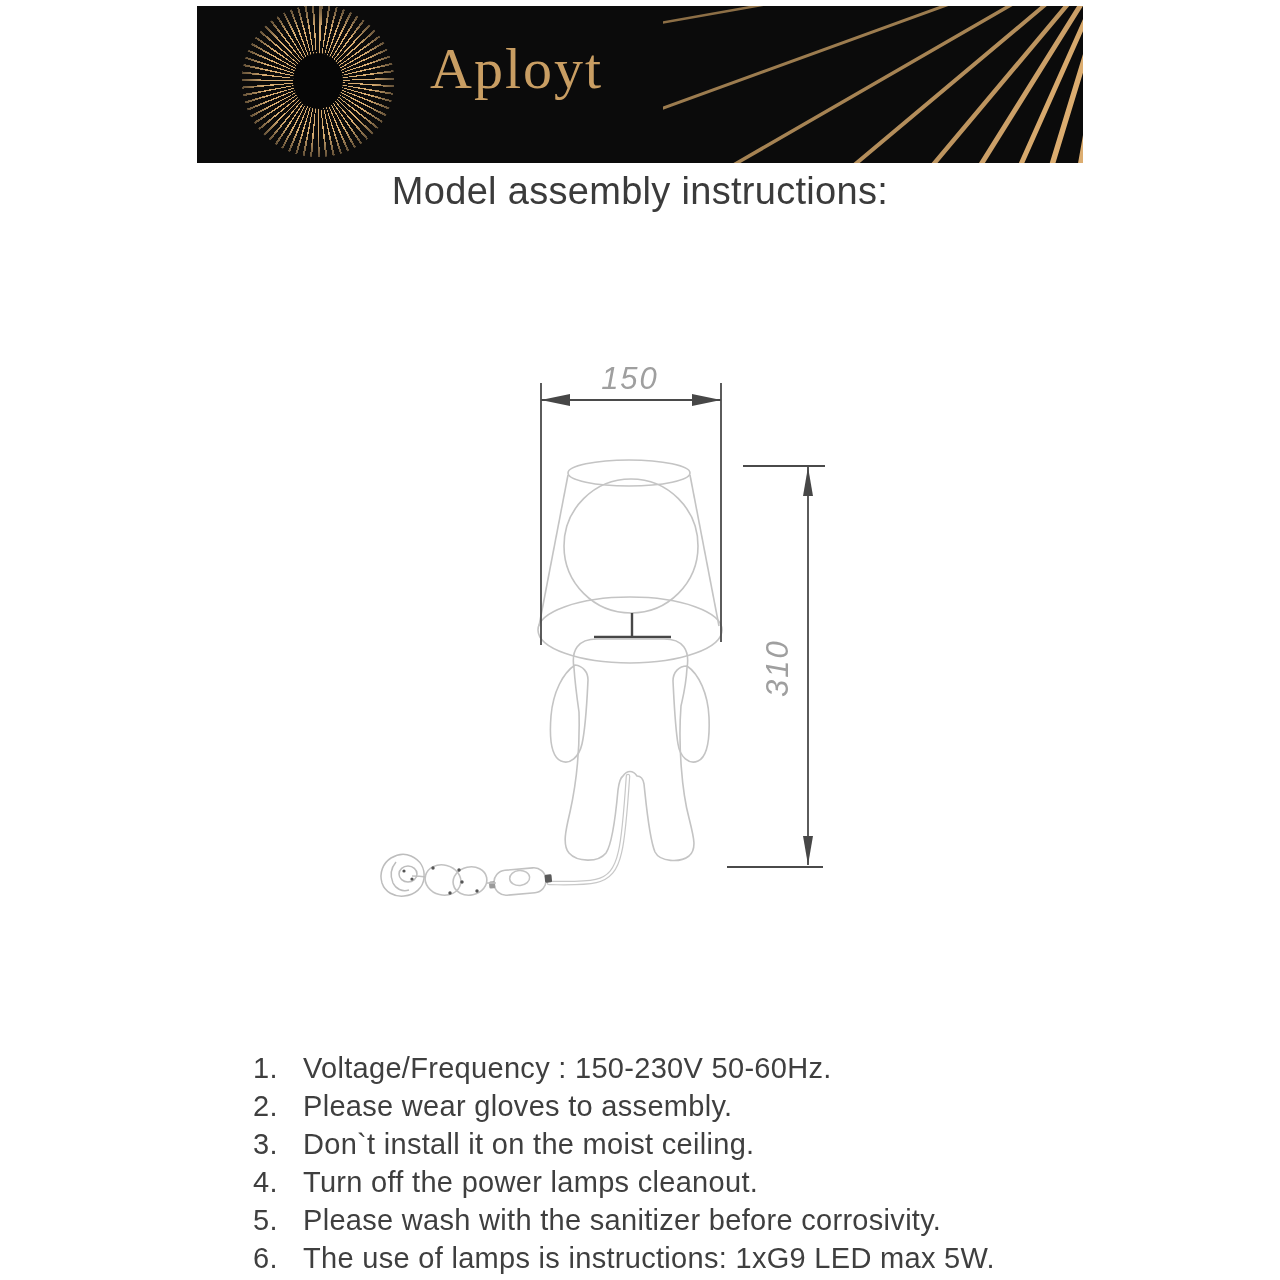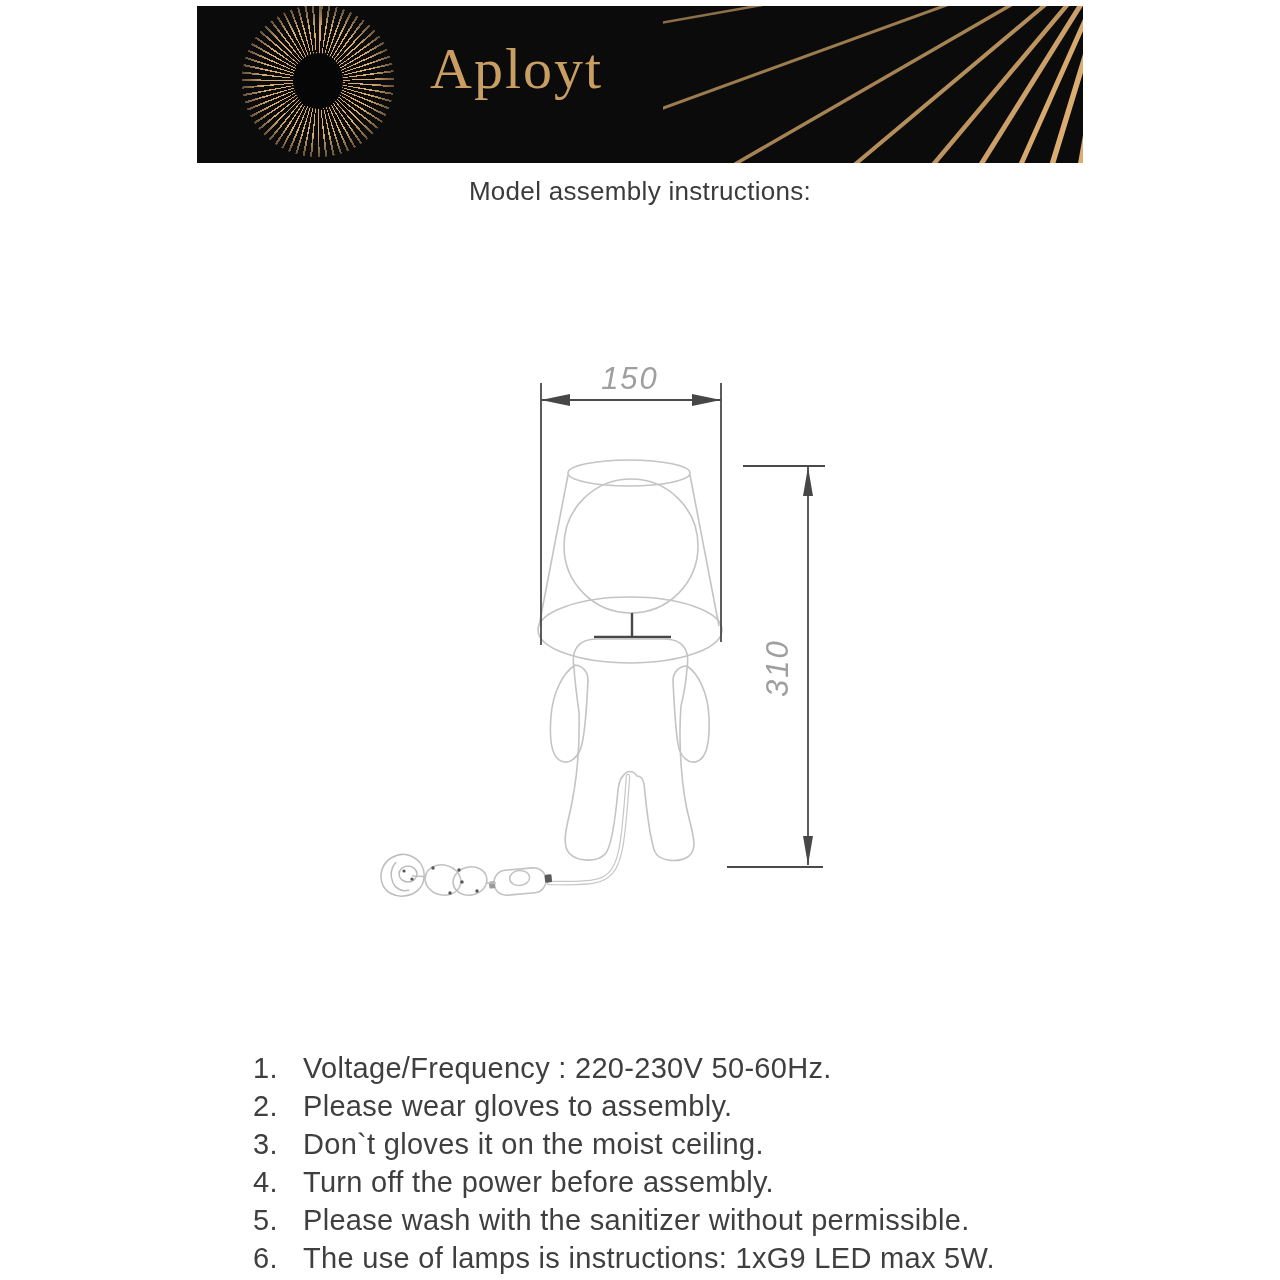--- a/index.html
+++ b/index.html
@@ -32,21 +32,21 @@
     font-family:"Liberation Serif",serif;
     font-size:58px;font-weight:400;letter-spacing:2px;
     color:#c99e63;line-height:1;
   }
   .corner-rays{position:absolute;right:0;top:0;width:420px;height:157px;}
 
   
   .title{
     position:absolute;left:0;top:172px;width:100%;
     text-align:center;color:#3b3b3b;
-    font-size:26px;line-height:38px;font-weight:500;letter-spacing:.3px;
+    font-size:38px;line-height:38px;font-weight:500;letter-spacing:.3px;
   }
 
   
   .drawing{position:absolute;left:350px;top:350px;width:490px;height:560px;}
   .dim-text{
     font-family:"Liberation Sans",sans-serif;
     font-style:italic;font-size:31px;fill:#9f9f9f;letter-spacing:2px;
   }
 
   
@@ -181,37 +181,37 @@
         <polygon points="808,865 803,836 813,836"></polygon>
       </g>
       <text class="dim-text" x="630" y="389" text-anchor="middle">150</text>
       <text class="dim-text" x="788" y="668" text-anchor="middle" transform="rotate(-90 788 668)">310</text>
     </g>
   </svg>
 
   <ol class="instructions">
     <li>
       <span class="num">1.</span>
-      <span class="txt">Voltage/Frequency : 220-230V 50-60Hz.</span>
+      <span class="txt">Voltage/Frequency : 150-230V 50-60Hz.</span>
     </li>
     <li>
       <span class="num">2.</span>
       <span class="txt">Please wear gloves to assembly.</span>
     </li>
     <li>
       <span class="num">3.</span>
-      <span class="txt">Don`t gloves it on the moist ceiling.</span>
+      <span class="txt">Don`t install it on the moist ceiling.</span>
     </li>
     <li>
       <span class="num">4.</span>
-      <span class="txt">Turn off the power before assembly.</span>
+      <span class="txt">Turn off the power lamps cleanout.</span>
     </li>
     <li>
       <span class="num">5.</span>
-      <span class="txt">Please wash with the sanitizer without permissible.</span>
+      <span class="txt">Please wash with the sanitizer before corrosivity.</span>
     </li>
     <li>
       <span class="num">6.</span>
       <span class="txt">The use of lamps is instructions: 1xG9 LED max 5W.</span>
     </li>
   </ol>
 
 </div>
 
 </body></html>

